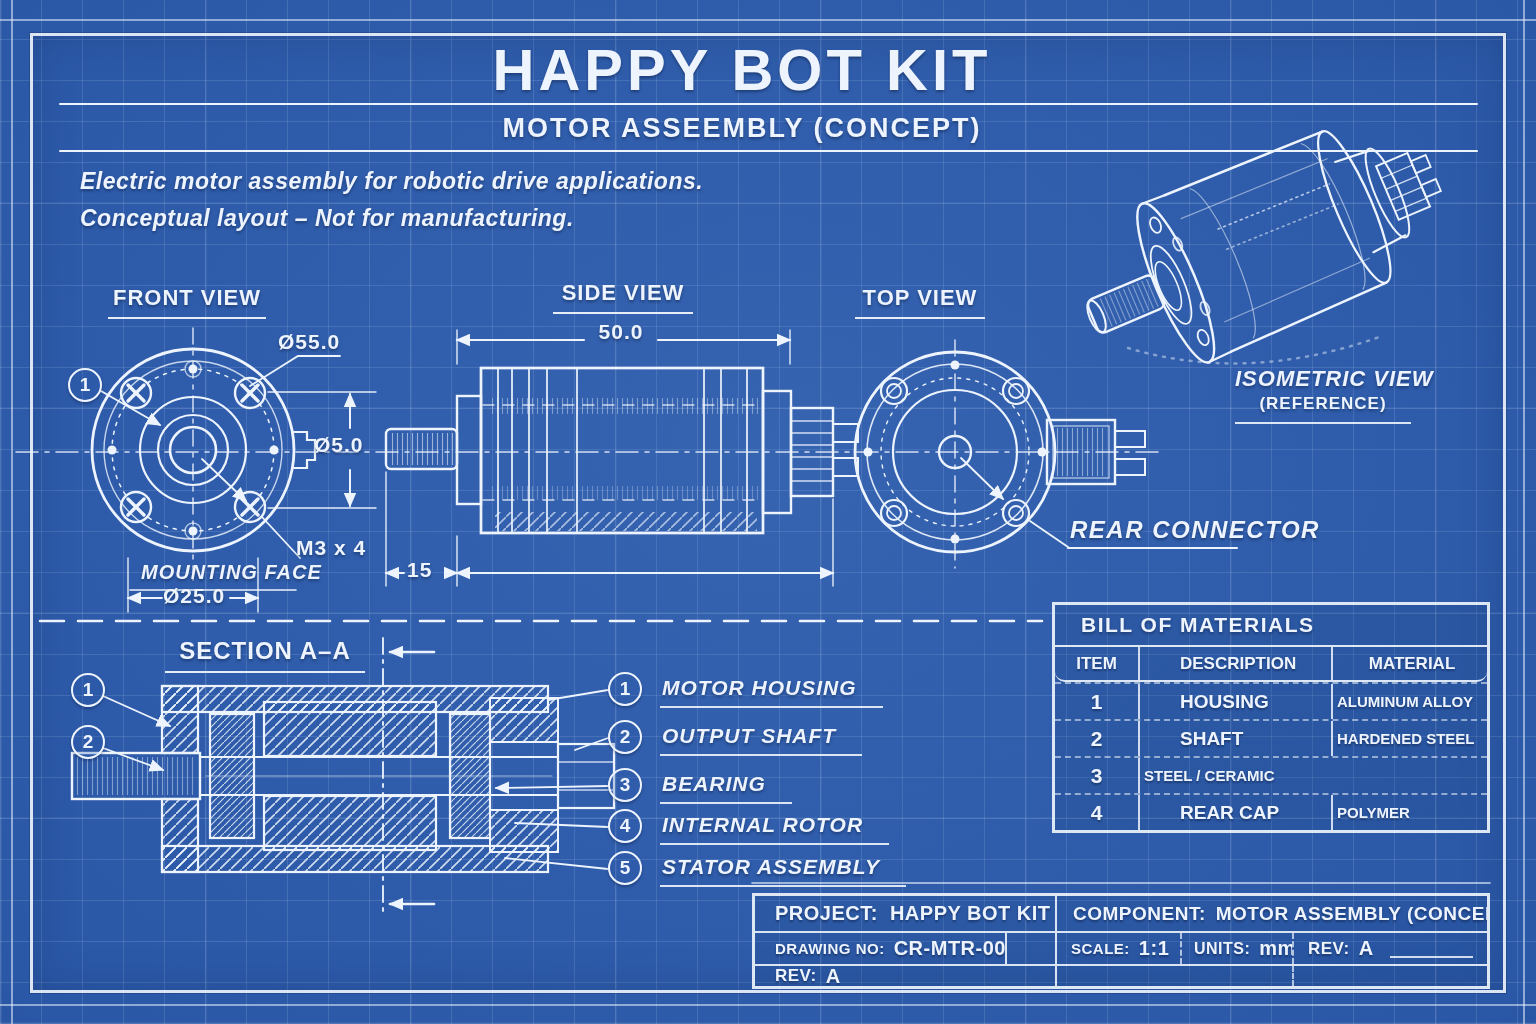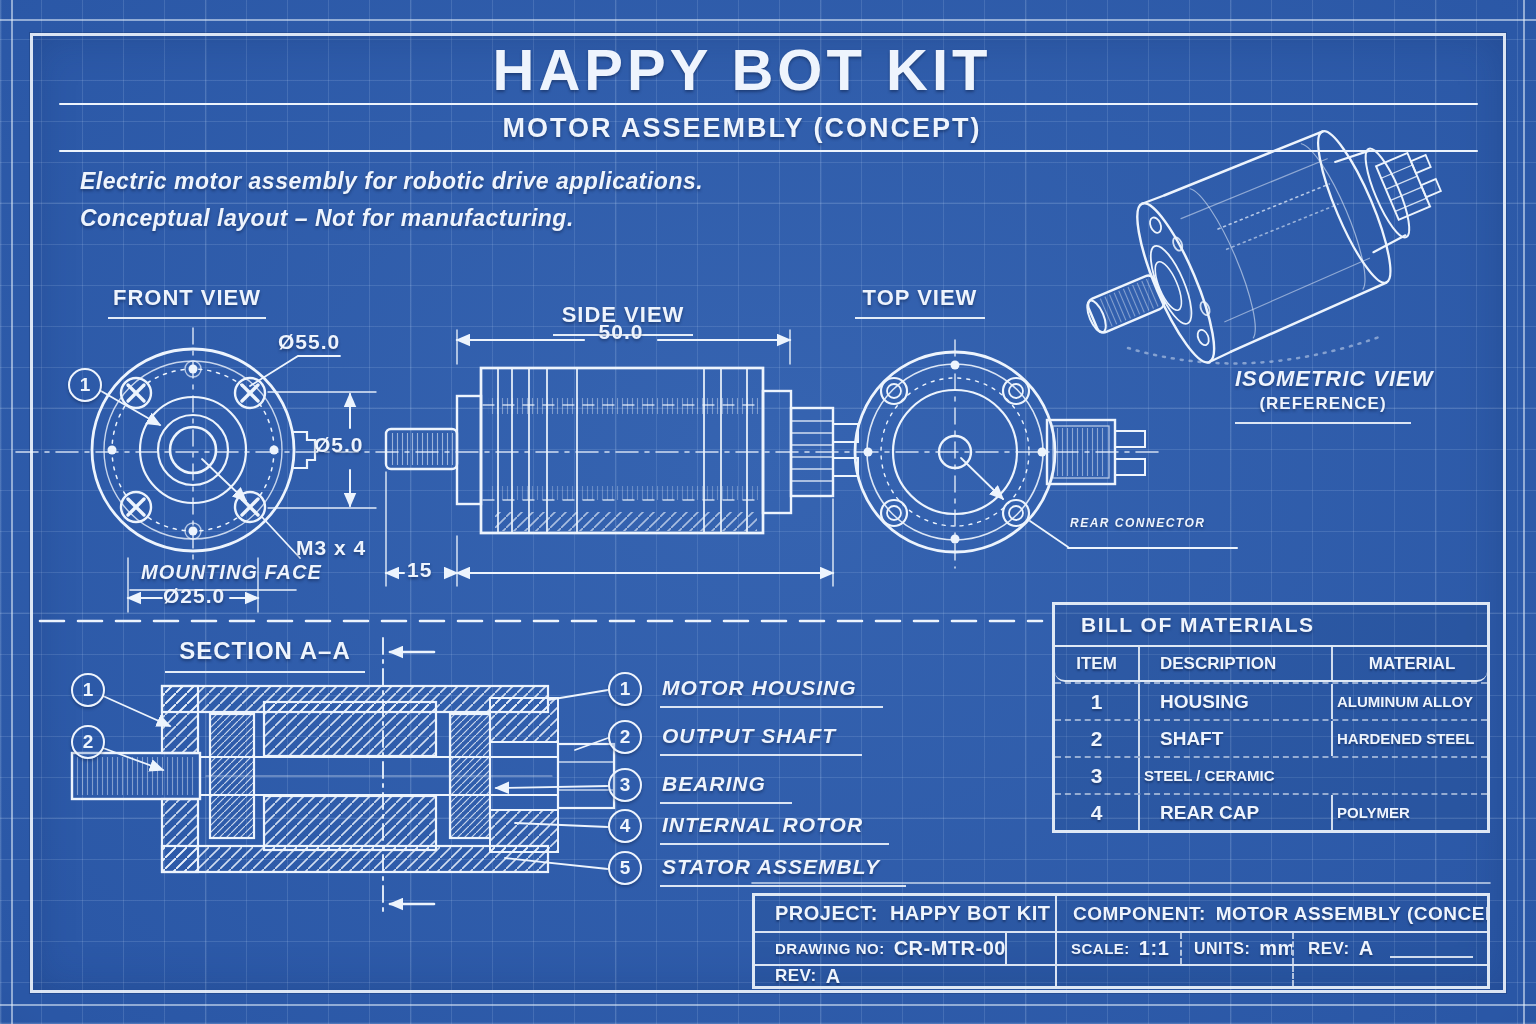--- a/index.html
+++ b/index.html
@@ -33,21 +33,21 @@
   
   .bom{position:absolute;left:1052px;top:602px;width:438px;border:3px solid rgba(238,244,252,.92);box-sizing:border-box;background:rgba(30,65,130,.18);}
   .bom-title{font-size:21px;font-weight:bold;letter-spacing:1.5px;color:#eef4fd;text-shadow:0 2px 3px rgba(8,24,60,.45);
     padding:8px 0 8px 26px;border-bottom:2.5px solid rgba(238,244,252,.92);}
   .bom-row{display:flex;align-items:center;}
   .bom-head{border-bottom:2.5px solid rgba(238,244,252,.92);height:33px;border-radius:10px;}
   .bom-data{height:35px;border-top:2px dashed rgba(238,244,252,.55);}
   .bom-data:first-of-type{border-top:none;}
   .bc{box-sizing:border-box;color:#eef4fd;font-weight:bold;text-shadow:0 2px 2px rgba(8,24,60,.45);white-space:nowrap;overflow:hidden;}
   .bc1{width:85px;text-align:center;border-right:2px solid rgba(238,244,252,.85);align-self:stretch;display:flex;align-items:center;justify-content:center;}
-  .bc2{width:193px;padding-left:20px;border-right:2px solid rgba(238,244,252,.85);align-self:stretch;display:flex;align-items:center;}
+  .bc2{width:193px;padding-left:40px;border-right:2px solid rgba(238,244,252,.85);align-self:stretch;display:flex;align-items:center;}
   .bc3{flex:1;padding-left:4px;align-self:stretch;display:flex;align-items:center;}
   
   .tb{position:absolute;left:752px;top:893px;width:738px;height:96px;border:3px solid rgba(238,244,252,.92);box-sizing:border-box;background:rgba(30,65,130,.15);}
   .tb-row{display:flex;box-sizing:border-box;}
   .tb-cell{box-sizing:border-box;display:flex;align-items:center;color:#eef4fd;font-weight:bold;
     text-shadow:0 2px 2px rgba(8,24,60,.45);white-space:nowrap;overflow:hidden;}
   .tb-lab{font-size:15px;letter-spacing:.5px;margin-right:9px;}
   .tb-val{font-size:20px;letter-spacing:.5px;}
 </style>
 </head>
@@ -308,36 +308,36 @@
     <line x1="752" y1="883" x2="1490" y2="883" stroke-width="1.6" opacity="0.8"></line>
   </svg>
 
   <div class="abs t ctr" style="left:30px;top:36px;width:1424px;font-size:58px;letter-spacing:4px;">HAPPY BOT KIT</div>
   <div class="abs t it" style="left:80px;top:168px;font-size:23px;letter-spacing:.5px;">Electric motor assembly for robotic drive applications.</div>
 
   <div class="abs t ctr" style="left:30px;top:113px;width:1424px;font-size:27px;letter-spacing:2px;">MOTOR ASSEEMBLY (CONCEPT)</div>
   <div class="abs t it" style="left:80px;top:205px;font-size:23px;letter-spacing:.5px;">Conceptual layout – Not for manufacturing.</div>
 
   <div class="abs t ctr viewlabel" style="left:108px;top:285px;width:158px;">FRONT VIEW</div>
-  <div class="abs t ctr viewlabel" style="left:553px;top:302px;width:140px;">SIDE VIEW</div>
+  <div class="abs t ctr viewlabel" style="left:553px;top:280px;width:140px;">SIDE VIEW</div>
   <div class="abs t ctr viewlabel" style="left:855px;top:285px;width:130px;">TOP VIEW</div>
   <div class="abs ctr" style="left:1235px;top:358px;width:176px;border-bottom:2px solid rgba(238,244,252,.9);padding-bottom:8px;">
     <div class="t it" style="font-size:22px;letter-spacing:1px;margin-top:8px;">ISOMETRIC VIEW</div>
     <div class="t" style="font-size:17px;letter-spacing:1px;margin-top:2px;">(REFERENCE)</div>
   </div>
   <div class="abs t ctr viewlabel" style="left:165px;top:637px;width:200px;font-size:24px;">SECTION A–A</div>
 
   <div class="abs t dim" style="left:278px;top:330px;">Ø55.0</div>
   <div class="abs t dim" style="left:314px;top:433px;">Ø5.0</div>
   <div class="abs t dim" style="left:296px;top:536px;">M3 x 4</div>
   <div class="abs t dim it" style="left:141px;top:561px;font-size:20px;">MOUNTING FACE</div>
   <div class="abs t dim" style="left:163px;top:584px;">Ø25.0</div>
   <div class="abs t dim ctr" style="left:584px;top:320px;width:74px;">50.0</div>
   <div class="abs t dim" style="left:407px;top:558px;">15</div>
-  <div class="abs t dim it" style="left:1070px;top:516px;font-size:12px;letter-spacing:1.5px;">REAR CONNECTOR</div>
+  <div class="abs t dim it" style="left:1070px;top:516px;font-size:24px;letter-spacing:1.5px;">REAR CONNECTOR</div>
 
   <div class="abs balloon" style="left:68px;top:368px;">1</div>
   <div class="abs balloon" style="left:71px;top:673px;">1</div>
   <div class="abs balloon" style="left:71px;top:725px;">2</div>
 
   <div class="callout-row" style="left:608px;top:672px;">
     <div class="balloon">1</div>
     <div class="callout-label">MOTOR HOUSING</div>
   </div>
   <div class="callout-row" style="left:608px;top:720px;">

